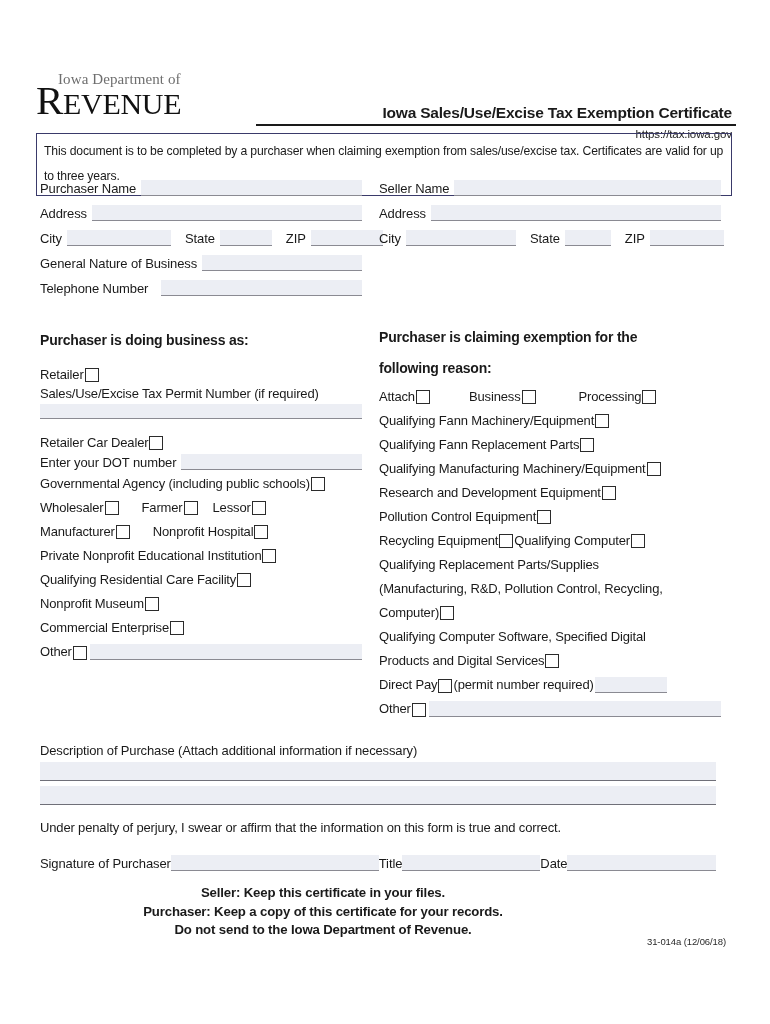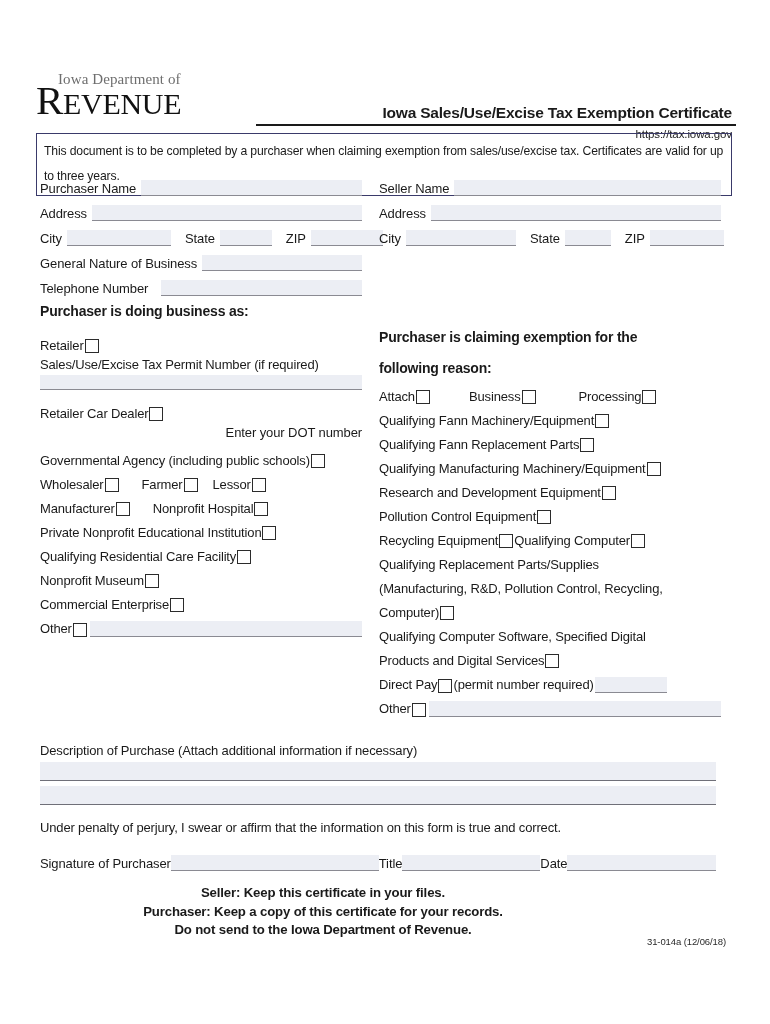--- a/index.html
+++ b/index.html
@@ -274,39 +274,39 @@
       <span class="gap"></span>
       <span class="lbl">ZIP</span>
       <span class="fill w-zip"></span>
     </div>
 
     <div class="row">
       <span class="lbl">General Nature of Business</span>
       <span class="fill"></span>
     </div>
 
-    <div class="row" style="margin-bottom:5px;gap:8px;">
+    <div class="row" style="margin-bottom:34px;gap:8px;">
       <span class="lbl">Telephone Number</span>
       <span class="fill"></span>
     </div>
 
     <div class="section-head" style="margin-bottom:17px;">Purchaser is doing business as:</div>
 
     <div class="cbrow tight">
       <span>Retailer</span>
       <span class="cb"></span>
     </div>
     <div class="textline" style="margin-bottom:2px;">Sales/Use/Excise Tax Permit Number (if required)</div>
     <div class="fill" style="height:14px;margin-left:0;margin-bottom:16px;"></div>
 
     <div class="cbrow tight">
       <span>Retailer Car Dealer</span>
       <span class="cb"></span>
     </div>
-    <div class="row" style="margin-bottom:12px;flex-direction:column;">
+    <div class="row" style="margin-bottom:6px;">
       <span class="lbl">Enter your DOT number</span>
       <span class="fill"></span>
     </div>
 
     <div class="cbrow">
       <span>Governmental Agency (including public schools)</span>
       <span class="cb"></span>
     </div>
 
     <div class="cbrow">

